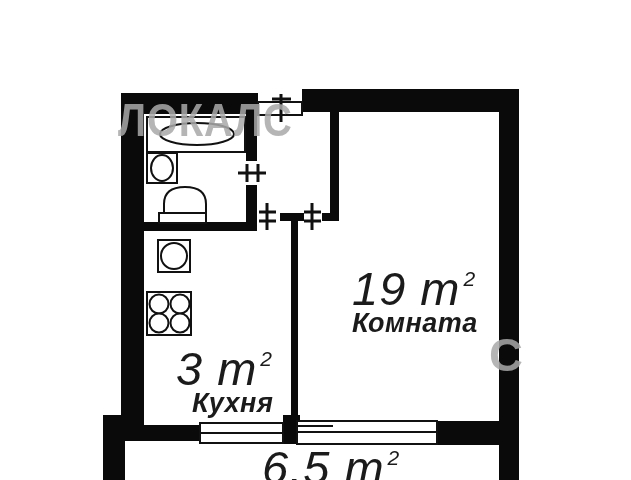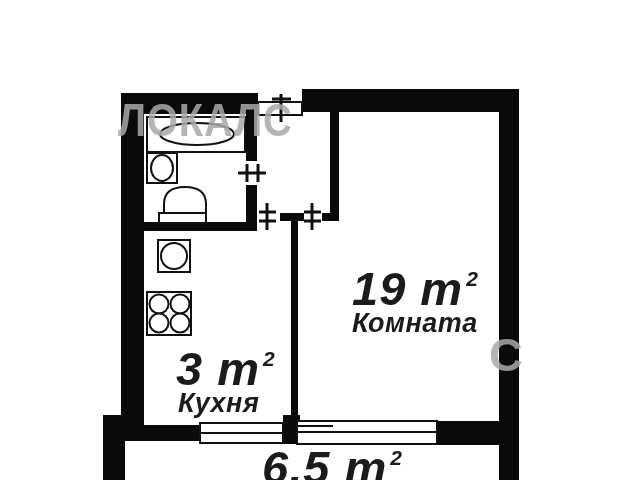--- a/index.html
+++ b/index.html
@@ -3,21 +3,21 @@
 <meta charset="utf-8">
 <style>
   html,body{margin:0;padding:0;background:#fff;}
   .stage{
     position:relative;width:631px;height:480px;background:var(--bg,#fff);
     overflow:hidden;font-family:"Liberation Sans",sans-serif;
   }
   .stage svg{position:absolute;left:0;top:0;}
   .area-label{
     position:absolute;color:var(--label,#1b1b1b);
-    font-weight:bold;font-style:italic;font-size:47px;line-height:1;
+    font-weight:normal;font-style:italic;font-size:47px;line-height:1;
     white-space:nowrap;letter-spacing:1px;text-align:center;
   }
   .area-label .sup{
     display:inline-block;font-size:21px;transform:translateY(-19px);
     margin-left:3px;letter-spacing:0;
   }
   .name-label{
     position:absolute;color:var(--label,#1b1b1b);
     font-weight:bold;font-style:italic;font-size:27px;line-height:1;
     white-space:nowrap;letter-spacing:0.5px;
@@ -128,21 +128,21 @@
   <div class="area-label" style="left:352px;top:265px">
     <span>19</span>
     <span>m</span><span class="sup">2</span>
   </div>
   <div class="name-label" style="left:352px;top:310px">Комната</div>
 
   <div class="area-label" style="left:176px;top:345px">
     <span>3</span>
     <span>m</span><span class="sup">2</span>
   </div>
-  <div class="name-label" style="left:178px;top:390px">Кухня</div>
+  <div class="name-label" style="left:192px;top:390px">Кухня</div>
 
   <div class="area-label" style="left:262px;top:444px">
     <span>6.5</span>
     <span>m</span><span class="sup">2</span>
   </div>
 
   <div class="watermark" style="left:118px;top:96px">ЛОКАЛС</div>
   <div class="watermark fragment" style="left:489px;top:331px">С</div>
 
 </div>

